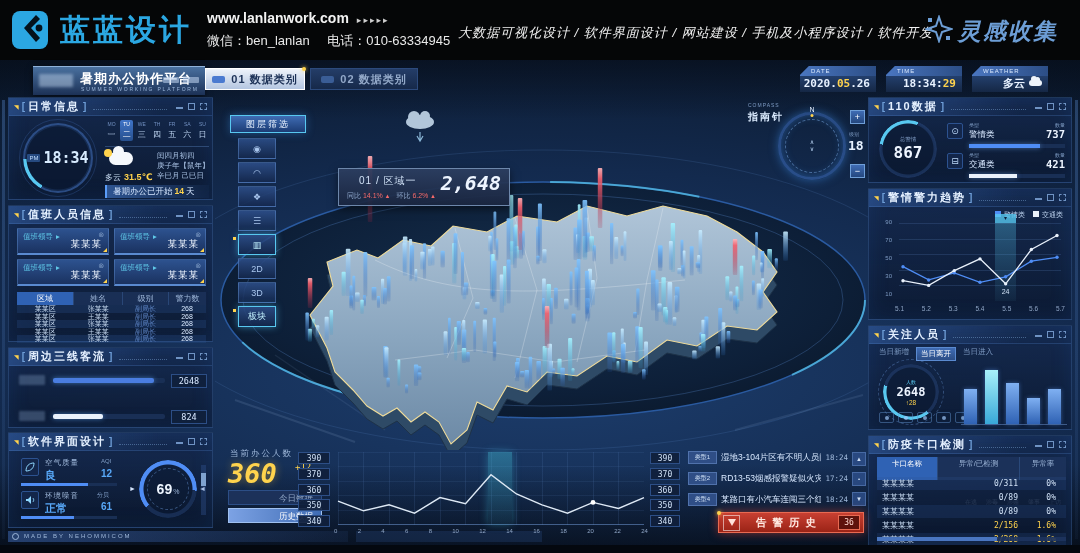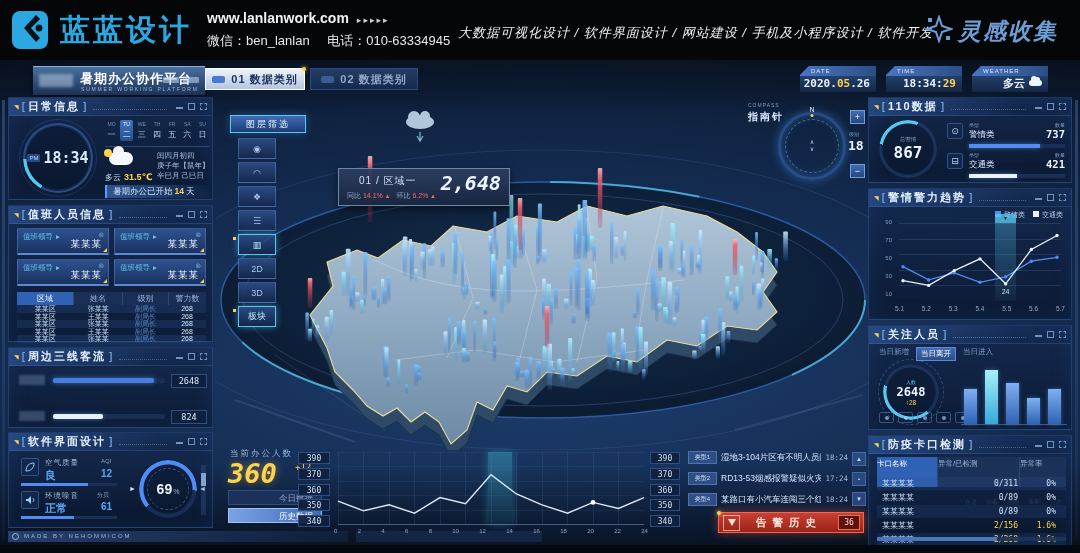--- a/index.html
+++ b/index.html
@@ -234,21 +234,21 @@
   .ficons .fi{width:15px;height:11px;box-sizing:border-box;border:1px solid rgba(100,150,210,.45);border-radius:2px;position:relative;cursor:pointer;}
   .ficons .fi:before{content:"";position:absolute;left:50%;top:50%;transform:translate(-50%,-50%);width:4px;height:4px;border-radius:50%;background:rgba(160,200,250,.7);}
   .fbars{position:absolute;left:92px;top:26px;width:106px;height:72px;border-bottom:1px solid rgba(110,150,210,.5);}
   .fbar-g{position:absolute;bottom:0;width:20px;}
   .fbar-g .bv{position:absolute;bottom:100%;width:20px;text-align:center;font-size:6px;color:#cfe0f5;margin-bottom:2px;}
   .fbar-g .bar{position:absolute;bottom:0;left:3px;width:13px;background:linear-gradient(180deg,#7fb0f2,#2f62b4);box-shadow:0 0 4px rgba(90,150,240,.5);}
   .fbar-g .bar.hl{background:linear-gradient(180deg,#a8f0fa,#38a8d8);}
   .fbar-g .bl{position:absolute;top:2px;width:20px;text-align:center;font-size:6px;color:#8fa5c5;}
 
   
-  .cptabs{position:absolute;left:8px;top:21px;width:189px;height:30px;display:flex;font-size:7.5px;line-height:13px;}
+  .cptabs{position:absolute;left:8px;top:21px;width:189px;height:23px;display:flex;font-size:7.5px;line-height:13px;text-align:center;}
   .cptabs .s1{width:60px;background:#2f62b4;color:#fff;}
   .cptabs .s2{flex:1;background:rgba(30,52,94,.8);color:#9fb8da;border-left:1px solid rgba(80,130,200,.3);border-right:1px solid rgba(80,130,200,.3);}
   .cptabs .s3{width:46px;background:rgba(30,52,94,.8);color:#9fb8da;}
   .cprows{position:absolute;left:8px;top:41px;width:189px;}
   .cprow{display:flex;height:13px;line-height:13px;font-size:8px;margin-bottom:1px;cursor:pointer;}
   .cprow:nth-child(odd){background:rgba(44,82,144,.22);}
   .cprow .n{width:74px;padding-left:5px;color:#c5d8ef;box-sizing:border-box;}
   .cprow .r{width:67px;text-align:right;color:#cfe0f5;}
   .cprow .p{flex:1;text-align:right;padding-right:10px;color:#cfe0f5;}
   .cprow .warn{color:#ffd34d;}

